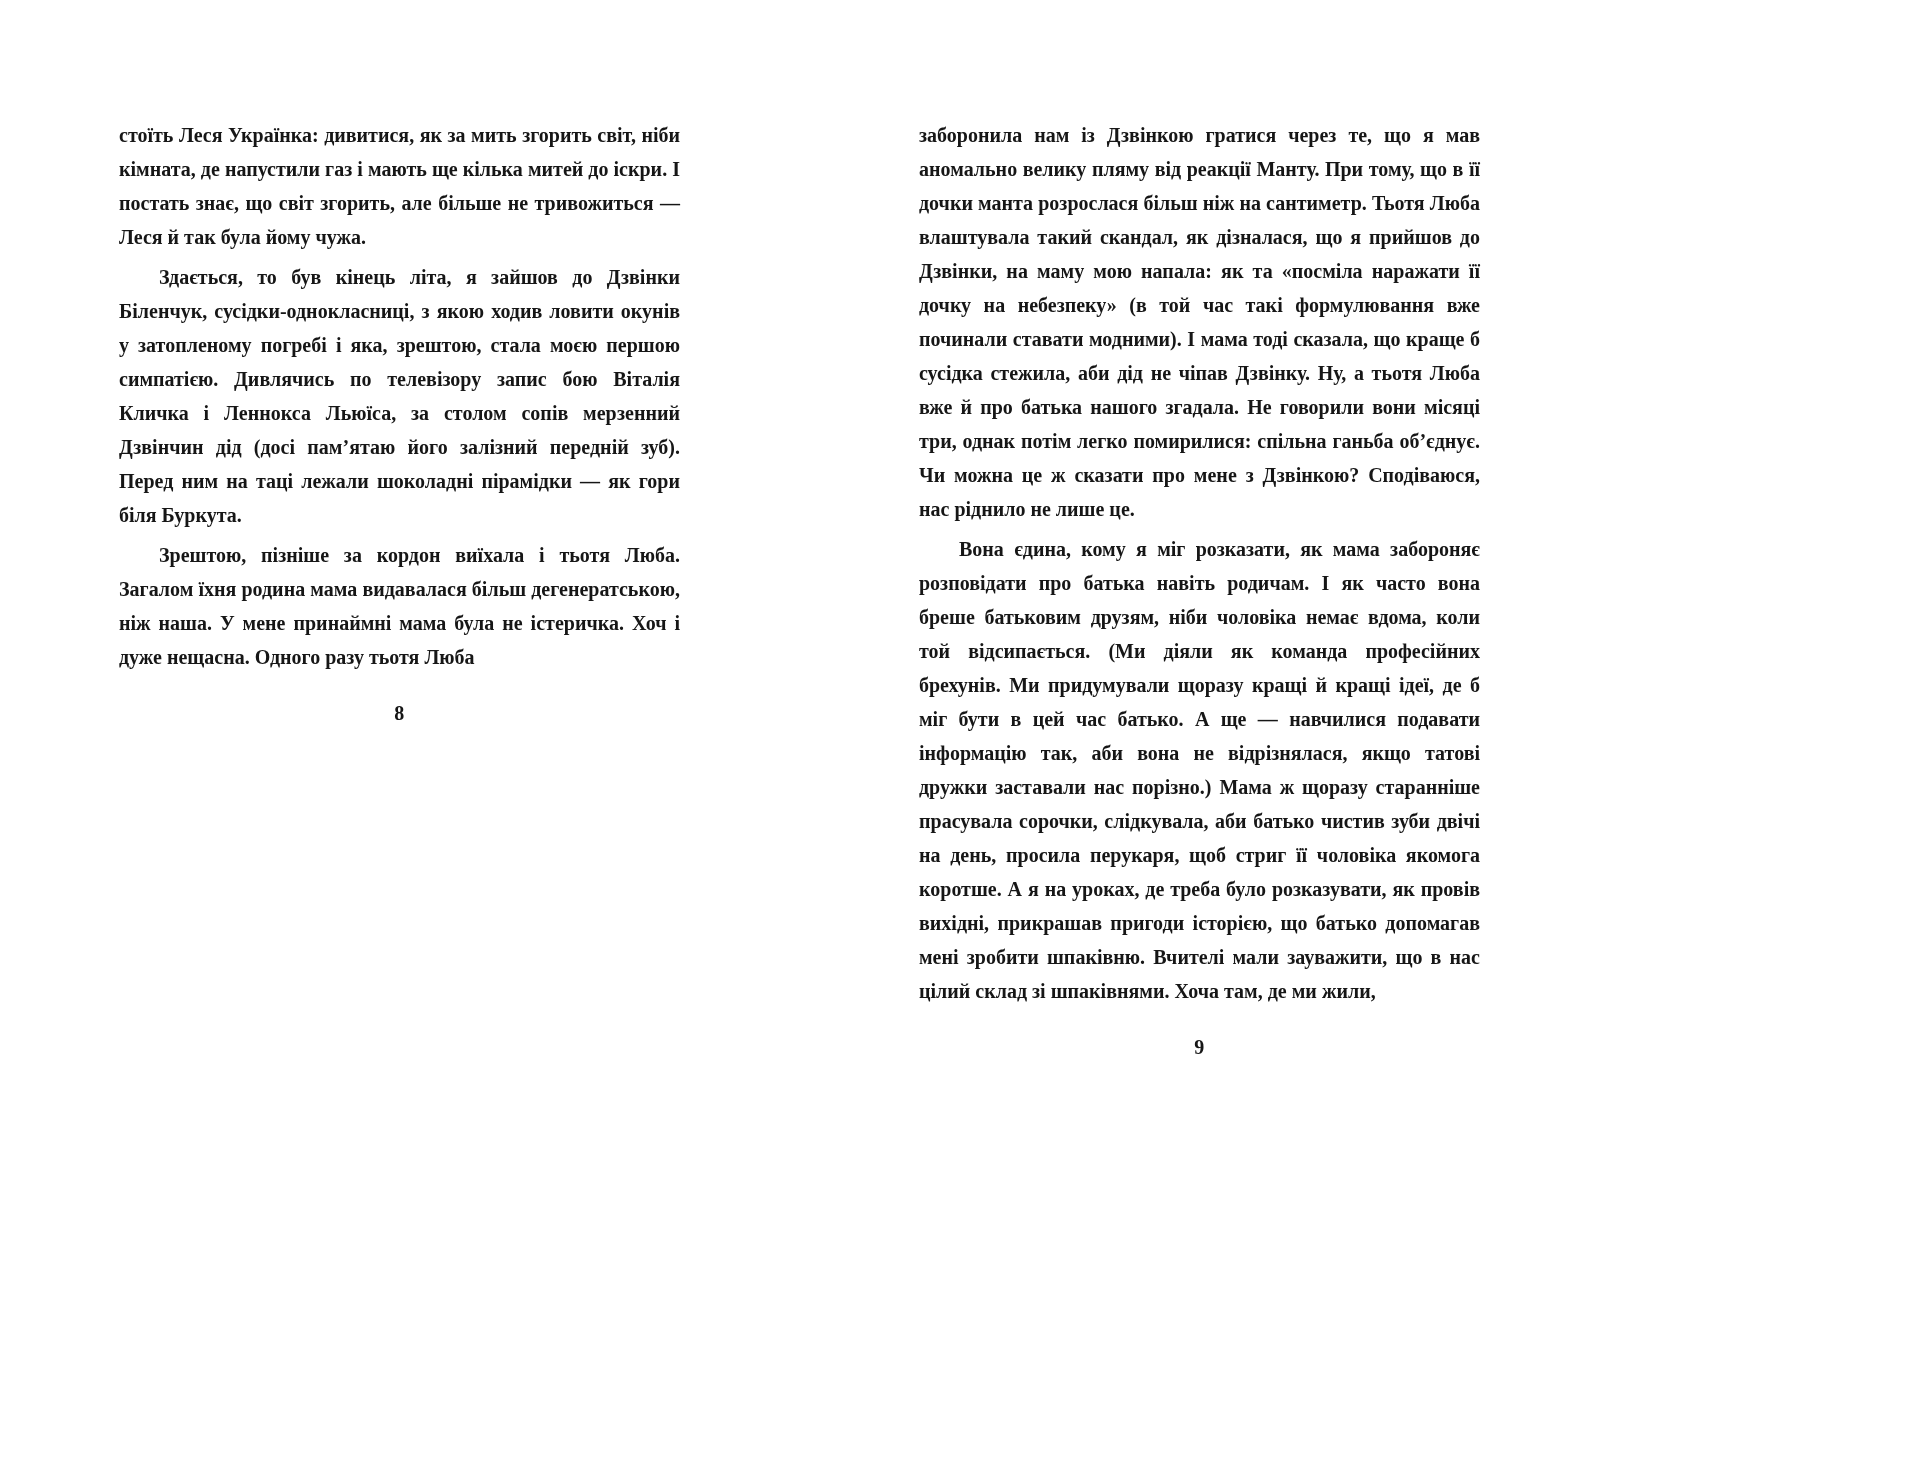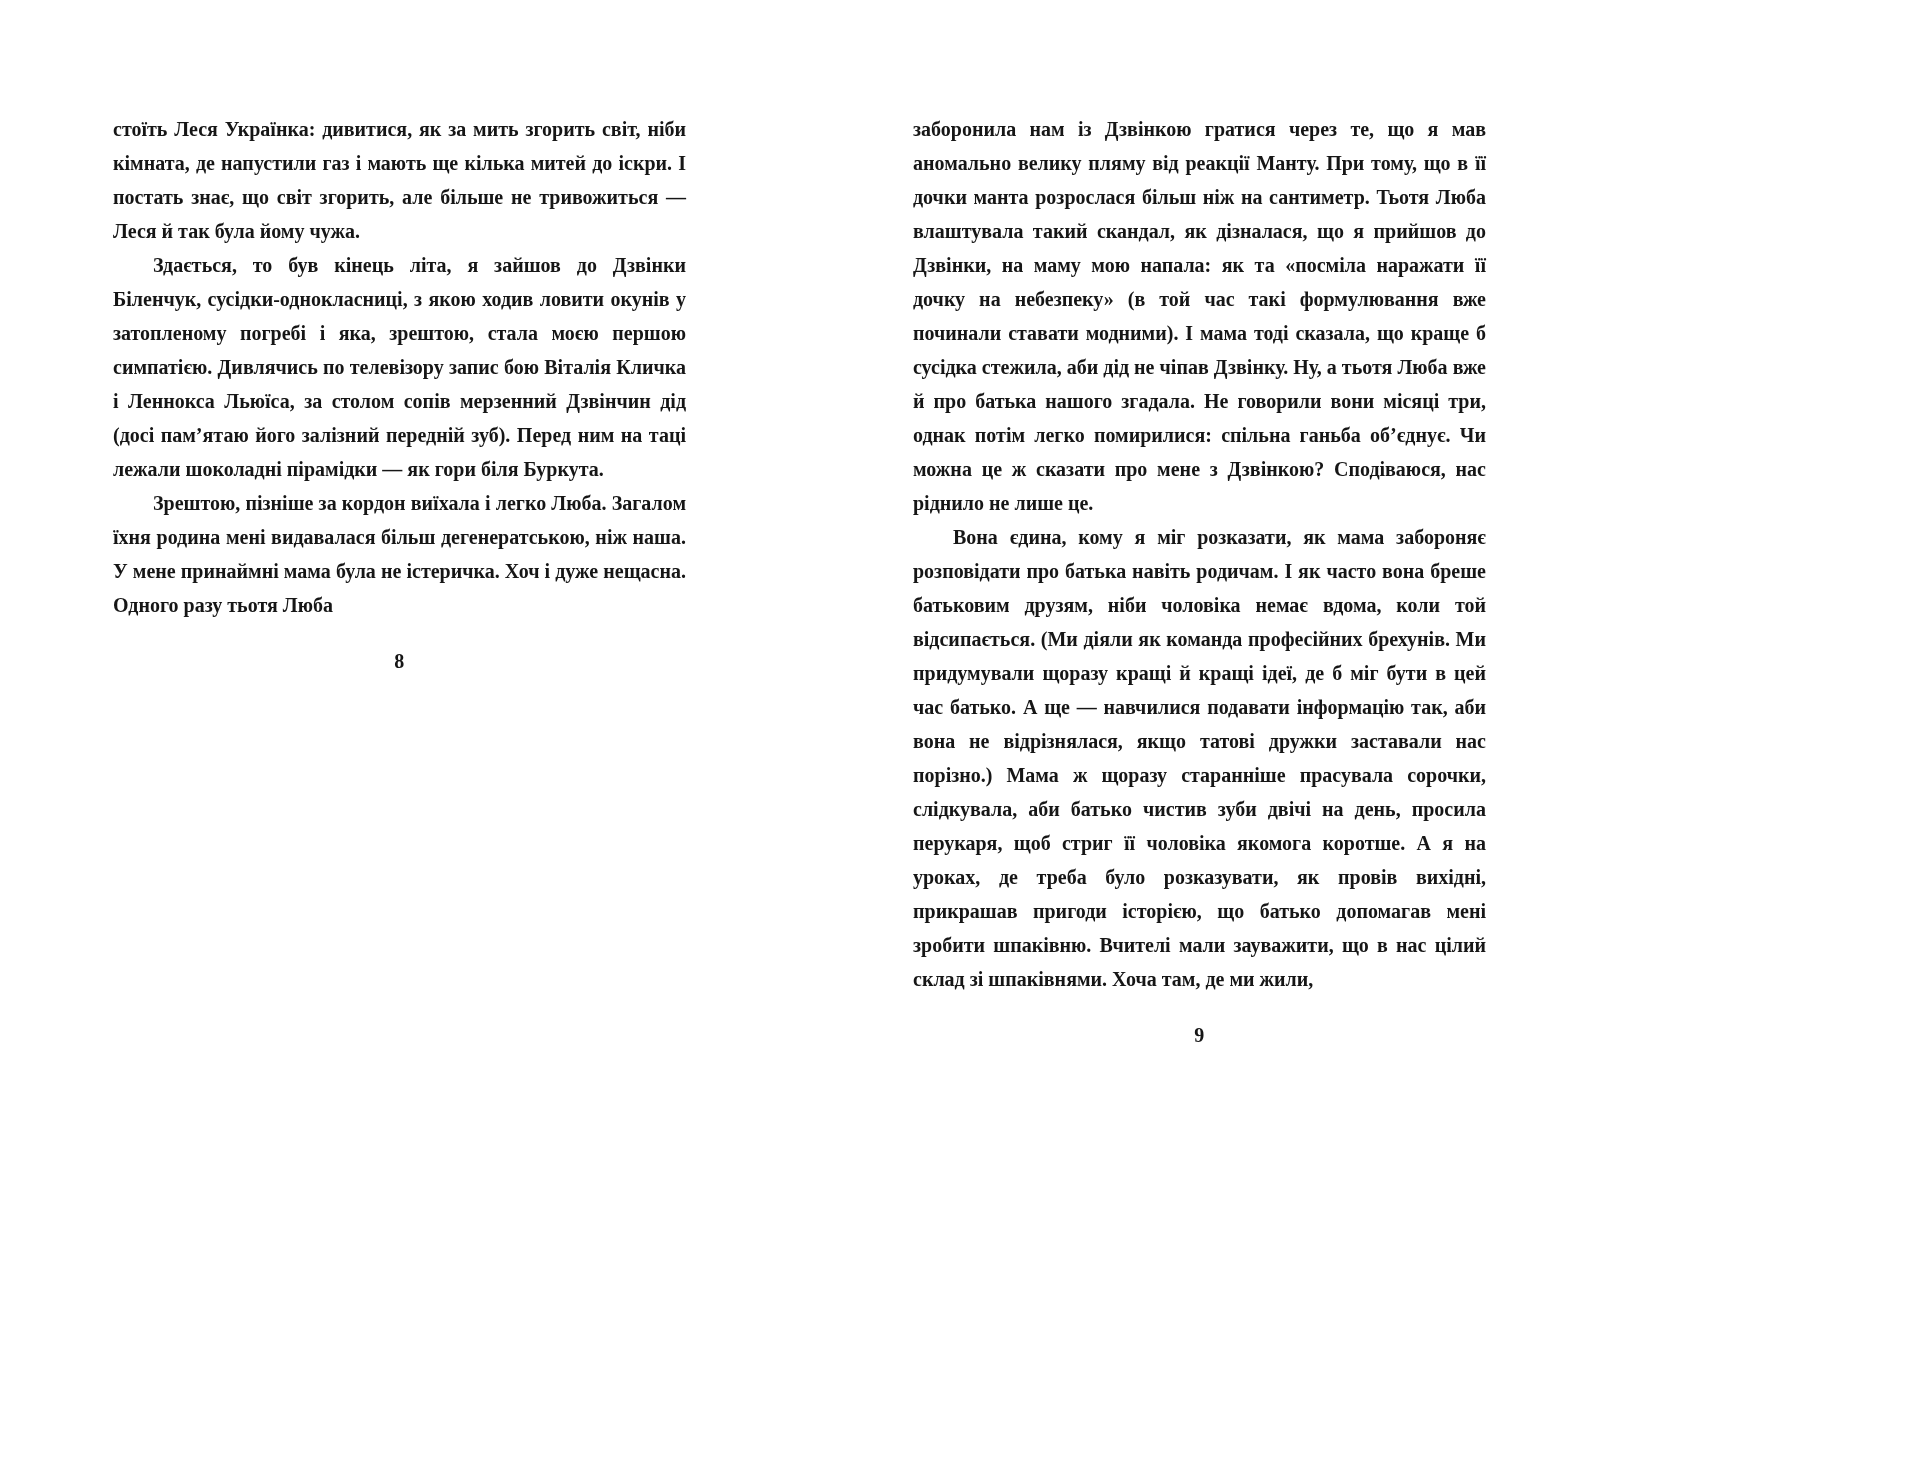--- a/index.html
+++ b/index.html
@@ -26,21 +26,21 @@
   }
   .page--left  { left: 113px; }
   .page--right { left: 913px; }
   .page-text {
     font-size: 20px;
     font-weight: 600;
     line-height: 34px;
     text-align: justify;
   }
   .para {
-    margin: 0;
+    margin: 6px;
     padding: 0;
     hyphens: auto;
     -webkit-hyphens: auto;
   }
   .para.indent {
     text-indent: 40px;
   }
   .page-number {
     margin-top: 28px;
     text-align: center;
@@ -51,21 +51,21 @@
 </style>
 </head>
 <body>
 
 <div class="spread">
 
   <section class="page page--left">
     <div class="page-text">
         <p class="para" lang="uk">стоїть Леся Українка: дивитися, як за мить згорить світ, ніби кімната, де напустили газ і мають ще кілька митей до іскри. І постать знає, що світ згорить, але більше не тривожиться — Леся й так була йому чужа.</p>
         <p class="para indent" lang="uk">Здається, то був кінець літа, я зайшов до Дзвінки Біленчук, сусідки-однокласниці, з якою ходив ловити окунів у затопленому погребі і яка, зрештою, стала моєю першою симпатією. Дивлячись по телевізору запис бою Віталія Кличка і Леннокса Льюїса, за столом сопів мерзенний Дзвінчин дід (досі пам’ятаю його залізний передній зуб). Перед ним на таці лежали шоколадні пірамідки — як гори біля Буркута.</p>
-        <p class="para indent" lang="uk">Зрештою, пізніше за кордон виїхала і легко Люба. Загалом їхня родина мені видавалася більш дегенератською, ніж наша. У мене принаймні мама була не істеричка. Хоч і дуже нещасна. Одного разу тьотя Люба</p>
+        <p class="para indent" lang="uk">Зрештою, пізніше за кордон виїхала і тьотя Люба. Загалом їхня родина мама видавалася більш дегенератською, ніж наша. У мене принаймні мама була не істеричка. Хоч і дуже нещасна. Одного разу тьотя Люба</p>
       </div>
     <div class="page-number">8</div>
   </section>
 
   <section class="page page--right">
     <div class="page-text">
         <p class="para" lang="uk">заборонила нам із Дзвінкою гратися через те, що я мав аномально велику пляму від реакції Манту. При тому, що в її дочки манта розрослася більш ніж на сантиметр. Тьотя Люба влаштувала такий скандал, як дізналася, що я прийшов до Дзвінки, на маму мою напала: як та «посміла наражати її дочку на небезпеку» (в той час такі формулювання вже починали ставати модними). І мама тоді сказала, що краще б сусідка стежила, аби дід не чіпав Дзвінку. Ну, а тьотя Люба вже й про батька нашого згадала. Не говорили вони місяці три, однак потім легко помирилися: спільна ганьба об’єднує. Чи можна це ж сказати про мене з Дзвінкою? Сподіваюся, нас ріднило не лише це.</p>
         <p class="para indent" lang="uk">Вона єдина, кому я міг розказати, як мама забороняє розповідати про батька навіть родичам. І як часто вона бреше батьковим друзям, ніби чоловіка немає вдома, коли той відсипається. (Ми діяли як команда професійних брехунів. Ми придумували щоразу кращі й кращі ідеї, де б міг бути в цей час батько. А ще — навчилися подавати інформацію так, аби вона не відрізнялася, якщо татові дружки заставали нас порізно.) Мама ж щоразу старанніше прасувала сорочки, слідкувала, аби батько чистив зуби двічі на день, просила перукаря, щоб стриг її чоловіка якомога коротше. А я на уроках, де треба було розказувати, як провів вихідні, прикрашав пригоди історією, що батько допомагав мені зробити шпаківню. Вчителі мали зауважити, що в нас цілий склад зі шпаківнями. Хоча там, де ми жили,</p>
       </div>
     <div class="page-number">9</div>

